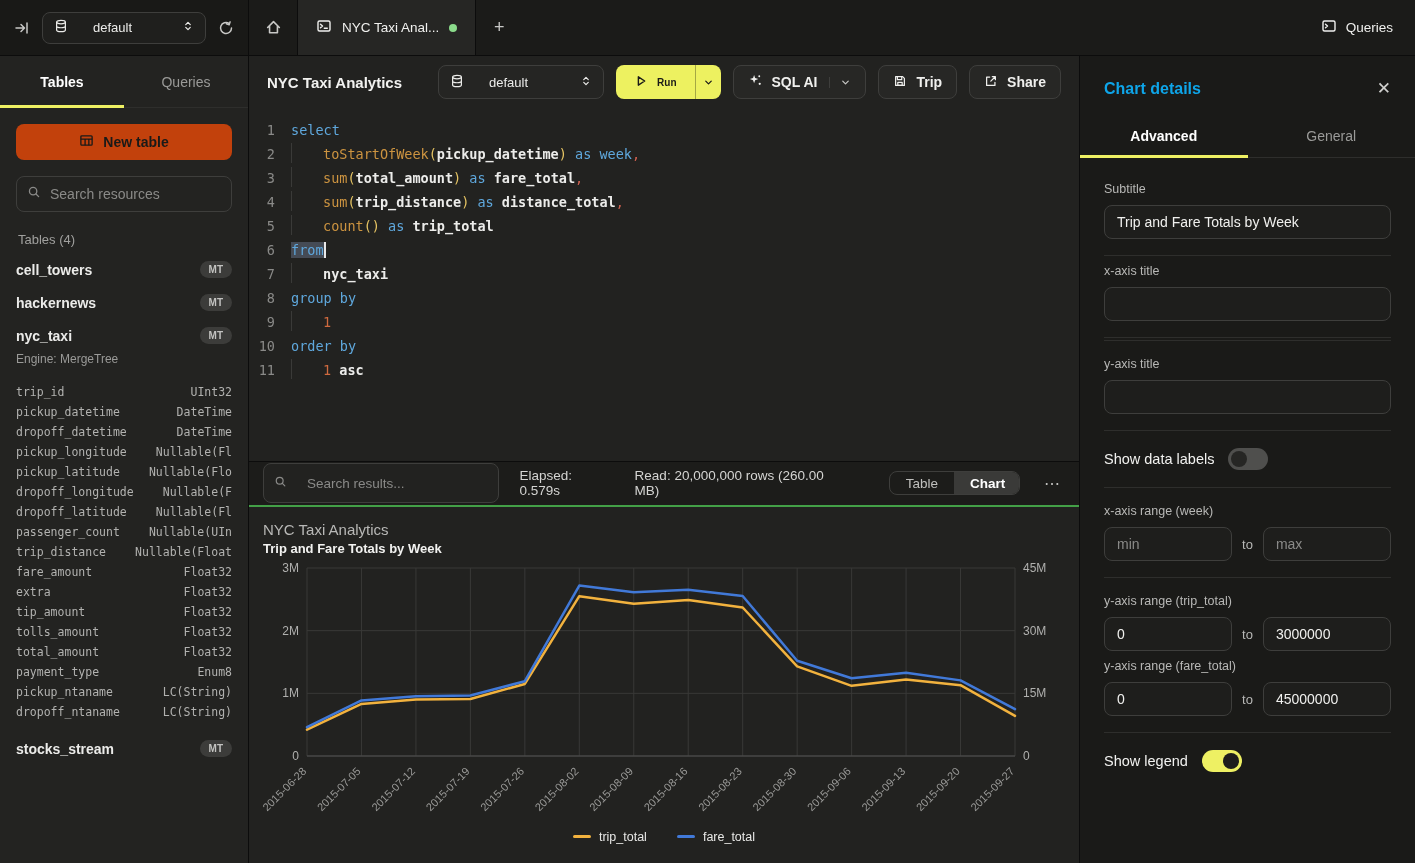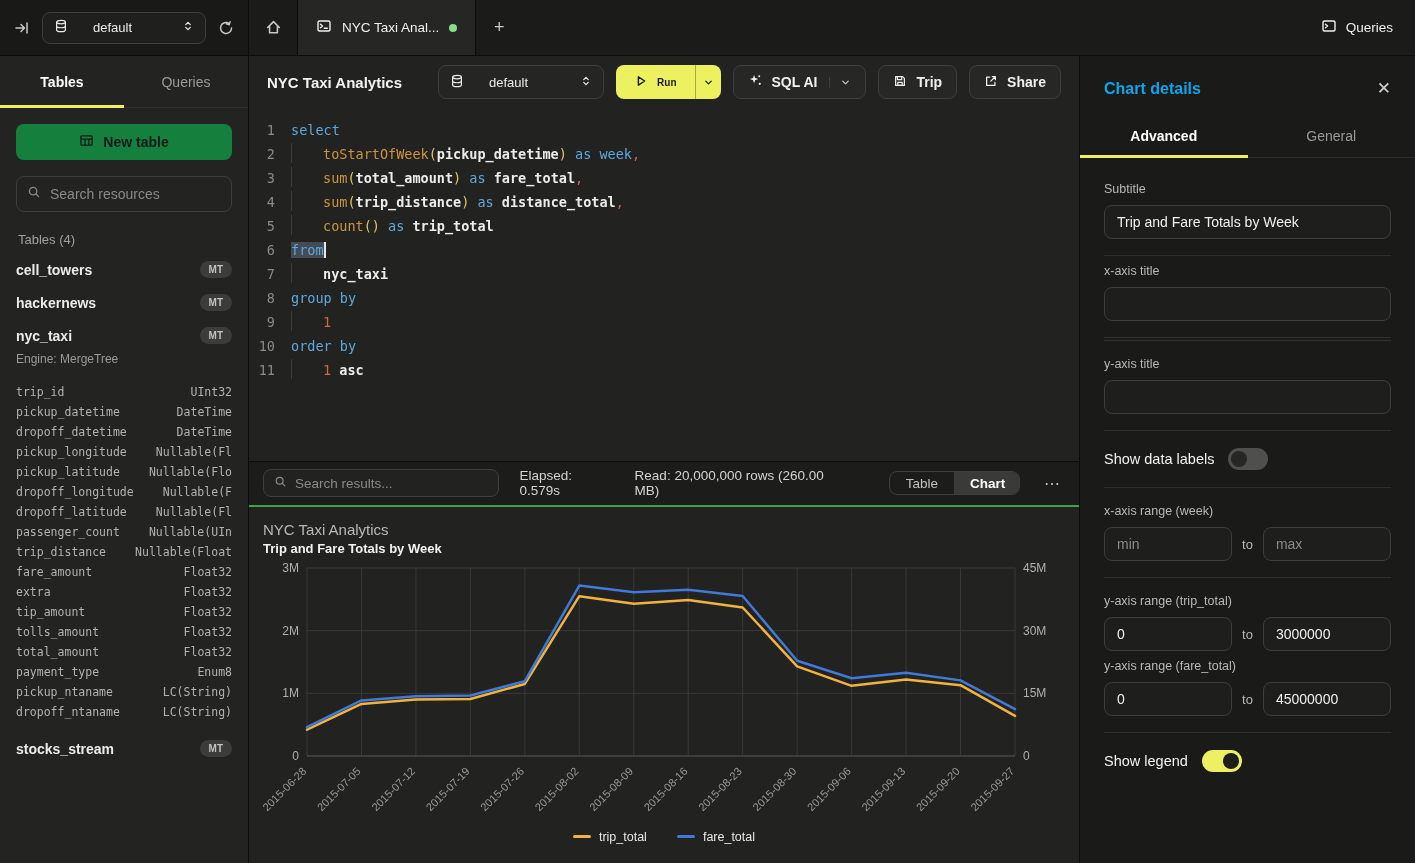--- a/index.html
+++ b/index.html
@@ -25,21 +25,21 @@
   
   .workspace { flex:1; display:flex; min-height:0; }
 
   
   .sidebar { width:249px; background:#232321; border-right:1px solid #0c0c0c; display:flex; flex-direction:column; }
   .sb-tabs { height:52px; display:flex; border-bottom:1px solid #2e2e2c; flex:none; }
   .sb-tab { flex:1; display:flex; align-items:center; justify-content:center; font-size:14px; color:#9a9a98; position:relative; cursor:pointer; }
   .sb-tab.active { color:#ffffff; font-weight:bold; }
   .sb-tab.active::after { content:""; position:absolute; left:0; right:0; bottom:-1px; height:3px; background:#eef063; }
   .sb-body { padding:16px; overflow:hidden; }
-  .new-table-btn { height:36px; width:100%; background:#15803d; border:none; border-radius:8px;
+  .new-table-btn { height:36px; width:100%; background:#c2410c; border:none; border-radius:8px;
     color:#1a1a18; font-size:14px; font-weight:bold; display:flex; align-items:center; justify-content:center; gap:9px; cursor:pointer;
     font-family:"Liberation Sans", sans-serif; }
   .sb-search { margin-top:16px; height:36px; border:1px solid #3e3e3c; border-radius:8px; display:flex; align-items:center; gap:9px; padding:0 10px; color:#8a8a88; }
   .sb-search input { background:transparent; border:none; outline:none; color:#e8e8e6; font-size:14px; width:100%; font-family:"Liberation Sans", sans-serif; }
   .sb-search input::placeholder { color:#8a8a88; }
   .sb-section { margin:20px 2px 6px; font-size:13px; color:#a0a09e; }
   .tbl-row { display:flex; align-items:center; justify-content:space-between; height:33px; cursor:pointer; }
   .tbl-name { font-size:14px; font-weight:bold; color:#ebebe9; }
   .badge { background:#3c3c3a; color:#c2c2c0; font-size:10px; font-weight:bold; padding:3px 9px; border-radius:99px; }
   .engine { font-size:12px; color:#9a9a98; margin:0 0 16px; }
@@ -70,22 +70,22 @@
   .tok-pr { color:#e6c463; }
   .tok-id { color:#ececea; font-weight:bold; }
   .tok-pu { color:#d0604f; }
   .tok-nu { color:#cf6a3f; }
   .sel { background:#454b55; }
   .caret { display:inline-block; width:2px; height:16px; background:#e8e8e8; vertical-align:-3px; }
 
   
   .results-bar { height:44px; flex:none; background:#1c1c1a; border-top:1px solid #0c0c0c;
     display:flex; align-items:center; gap:20px; padding:0 14px; }
-  .res-search { width:240px; height:28px; border:1px solid #3e3e3c; border-radius:8px; background:#222220;
-    display:flex; align-items:center; gap:8px; padding:0 10px; color:#8a8a88; }
+  .res-search { width:240px; height:40px; border:1px solid #3e3e3c; border-radius:8px; background:#222220;
+    display:flex; align-items:center; gap:20px; padding:0 10px; color:#8a8a88; }
   .res-search input { background:transparent; border:none; outline:none; color:#e8e8e6; font-size:13.5px; width:100%; font-family:"Liberation Sans", sans-serif; }
   .res-search input::placeholder { color:#8a8a88; }
   .stat { font-size:13.5px; color:#d4d4d2; }
   .spacer { flex:1; }
   .seg { display:flex; border:1px solid #3e3e3c; border-radius:8px; overflow:hidden; height:24px; }
   .seg-item { display:flex; align-items:center; padding:0 16px; font-size:13.5px; color:#c0c0be; cursor:pointer; }
   .seg-item.active { background:#3a3a38; color:#ffffff; font-weight:bold; }
   .kebab { color:#c0c0be; font-size:16px; letter-spacing:1px; padding:0 4px; cursor:pointer; }
   .green-line { height:2px; background:#43a047; flex:none; }
 

